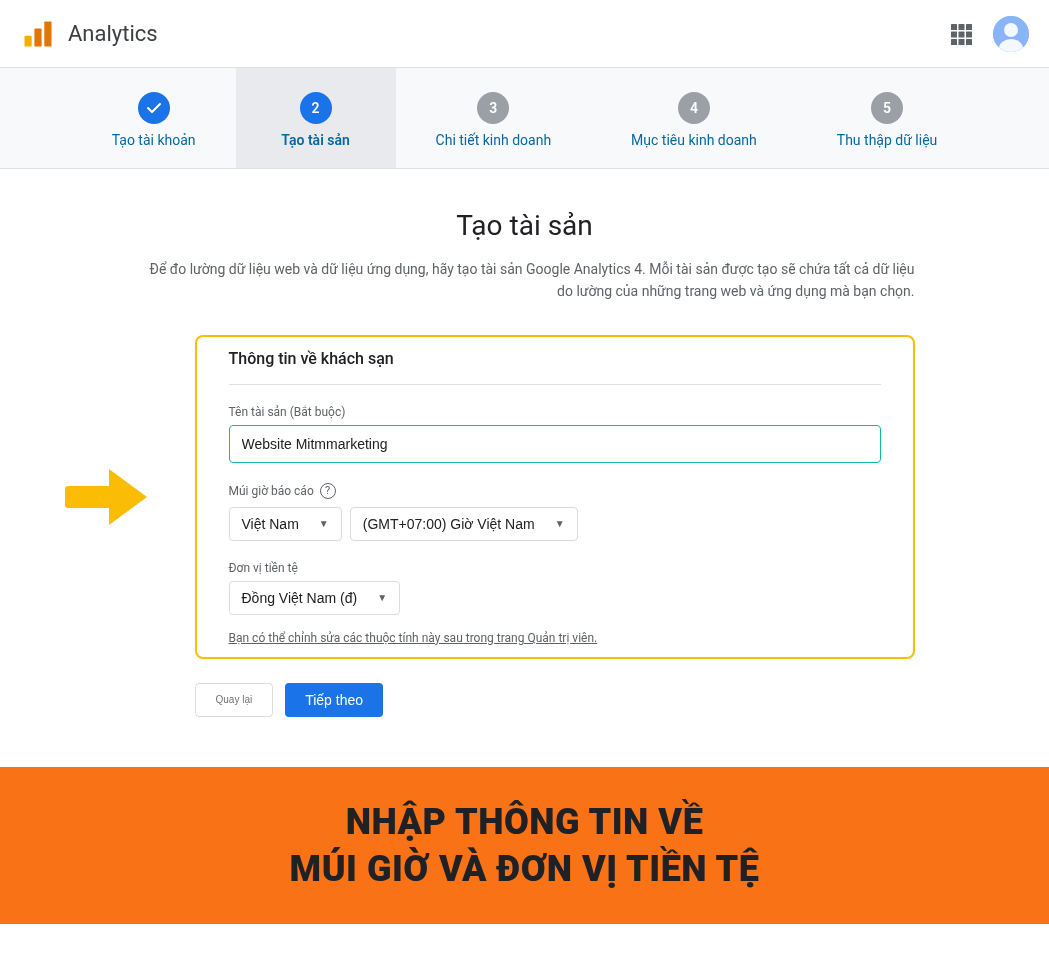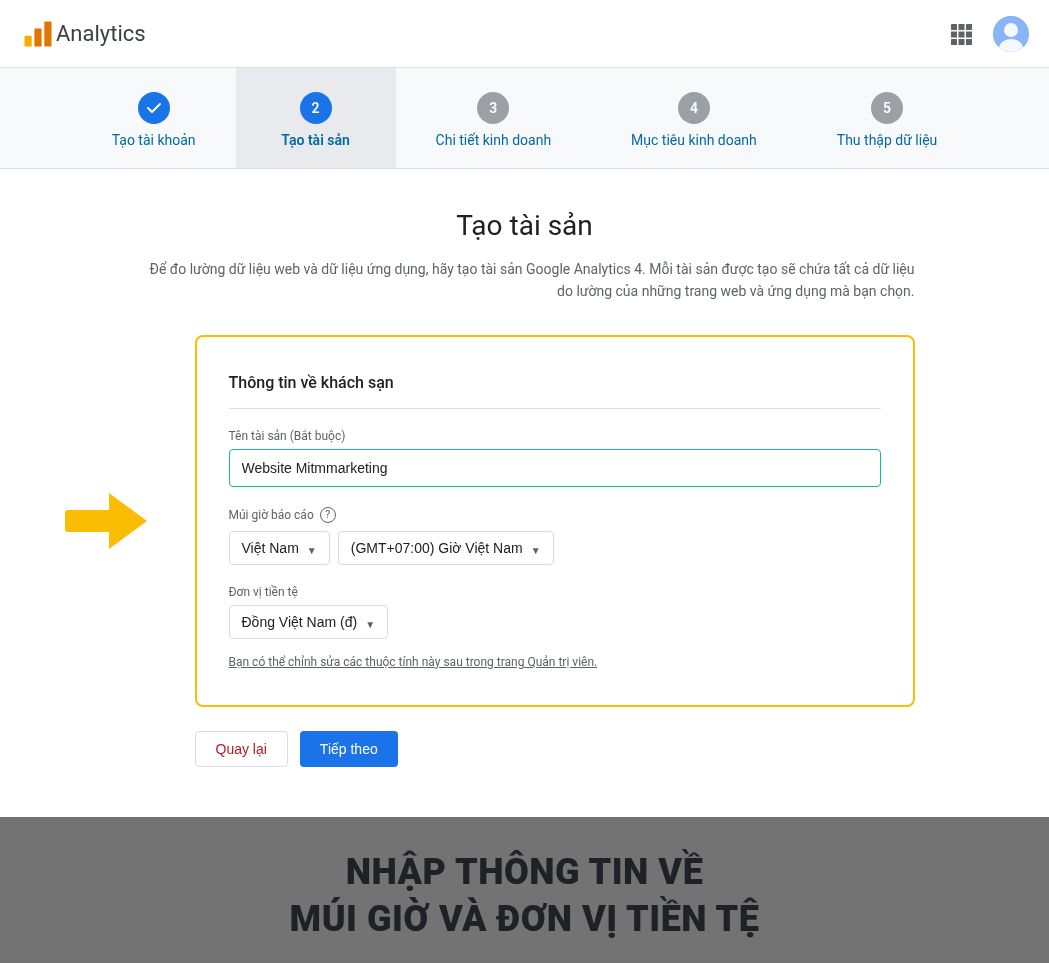--- a/index.html
+++ b/index.html
@@ -16,20 +16,21 @@
       display: flex;
       align-items: center;
       justify-content: space-between;
       padding: 10px 20px;
       border-bottom: 1px solid #e0e0e0;
       height: 68px;
     }
     .header-left {
       display: flex;
       align-items: center;
+      gap: 12px;
     }
     .analytics-icon {
       width: 36px;
       height: 36px;
     }
     .header-title {
       font-size: 22px;
       color: #3c4043;
       font-weight: 400;
     }
@@ -128,21 +129,21 @@
       color: #5f6368;
       text-align: right;
       line-height: 1.6;
       margin-bottom: 32px;
     }
 
     
     .form-card {
       border: 2px solid #fbbc04;
       border-radius: 8px;
-      padding: 36px 32px;
+      padding: 12px 32px;
       background: #fff;
       position: relative;
       margin-left: 60px;
     }
     .form-card-title {
       font-size: 16px;
       color: #202124;
       font-weight: 500;
       margin-bottom: 20px;
       padding-bottom: 16px;
@@ -185,22 +186,22 @@
       border: 1.5px solid #5f6368;
       display: flex;
       align-items: center;
       justify-content: center;
       font-size: 11px;
       color: #5f6368;
       cursor: pointer;
     }
     .select-btn {
       display: flex;
-      align-items: flex-end;
-      gap: 8px;
+      align-items: center;
+      gap: 20px;
       padding: 8px 12px;
       border: 1px solid #dadce0;
       border-radius: 4px;
       font-size: 14px;
       color: #202124;
       background: #fff;
       cursor: pointer;
       white-space: nowrap;
     }
     .select-btn .chevron {
@@ -229,40 +230,40 @@
     .button-row {
       display: flex;
       gap: 12px;
       margin-top: 24px;
       margin-left: 60px;
     }
     .btn-secondary {
       padding: 9px 20px;
       border: 1px solid #dadce0;
       border-radius: 4px;
-      font-size: 14px;
-      color: #b91c1c;
+      font-size: 10px;
+      color: #737373;
       background: #fff;
       cursor: pointer;
       font-weight: 500;
     }
     .btn-primary {
       padding: 9px 20px;
       border: none;
       border-radius: 4px;
       font-size: 14px;
       color: #fff;
       background: #1a73e8;
       cursor: pointer;
       font-weight: 500;
     }
 
     
     .banner {
-      background: #737373;
+      background: #f97316;
       padding: 32px 40px;
       text-align: center;
       margin-top: 20px;
     }
     .banner-text {
       font-size: 36px;
       font-weight: 900;
       color: #202124;
       text-transform: uppercase;
       line-height: 1.3;

